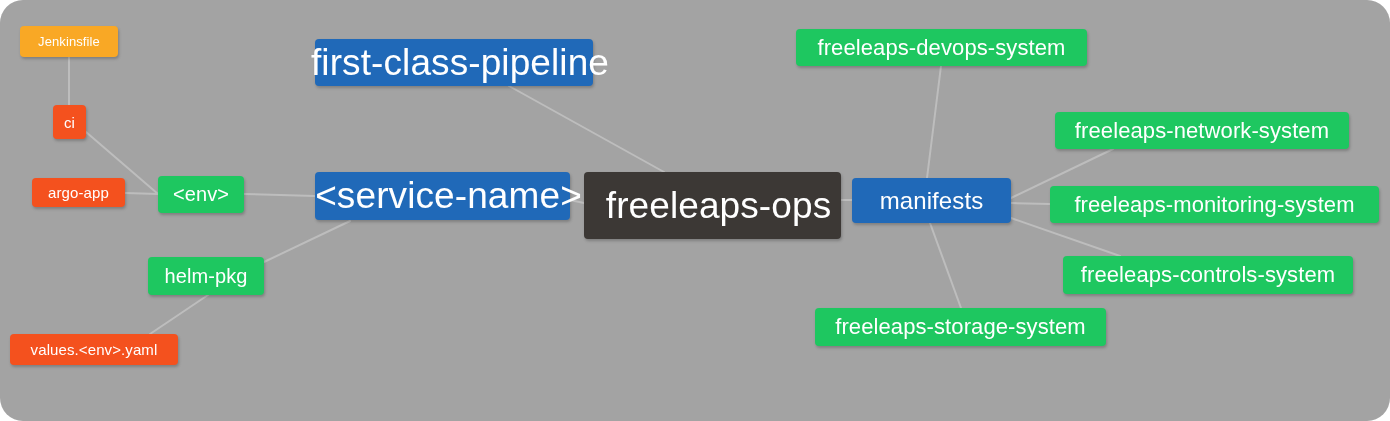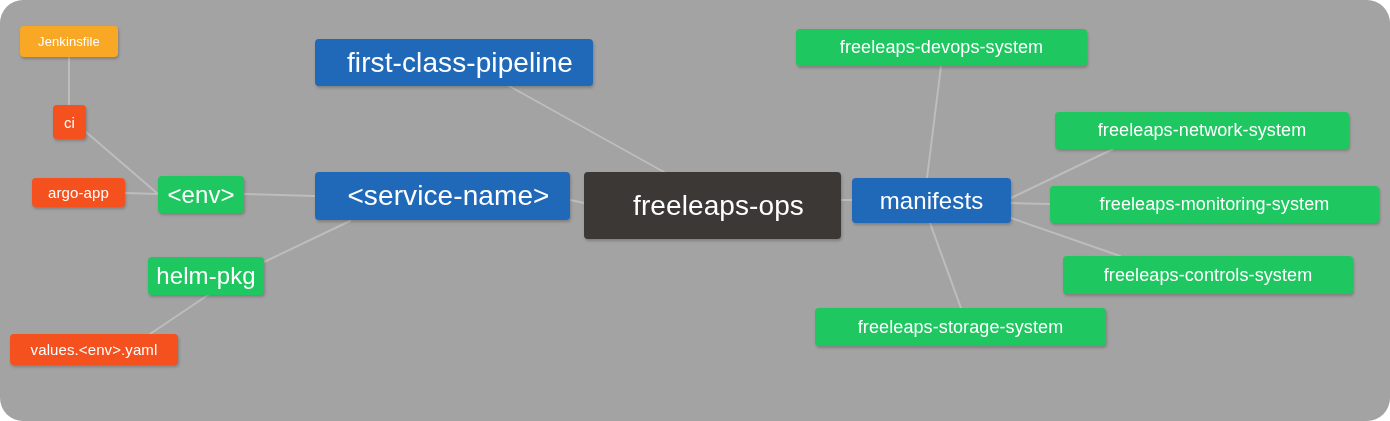--- a/index.html
+++ b/index.html
@@ -48,24 +48,24 @@
     letter-spacing: 0.1px;
   }
   .n-orange  { background: #f9a825; }
   .n-red     { background: #f4511e; }
   .n-green   { background: #1ec760; }
   .n-blue    { background: #2069b8; }
   .n-dark    { background: #3c3835; }
 
   .sz-xs  { font-size: 13px; }
   .sz-sm  { font-size: 15px; }
-  .sz-md  { font-size: 18px; }
-  .sz-lg  { font-size: 24px; }
+  .sz-md  { font-size: 22px; }
+  .sz-lg  { font-size: 20px; }
   .sz-xl  { font-size: 24px; }
-  .sz-xxl { font-size: 28px; padding-left: 12px; }
+  .sz-xxl { font-size: 37px; padding-left: 12px; }
 </style>
 </head>
 <body>
 
 <div id="mindmap">
 
   <svg id="edge-layer" viewBox="0 0 1390 421" preserveAspectRatio="none" aria-hidden="true">
       <line class="edge" x1="69" y1="57" x2="69" y2="105" stroke="#bdbdbd"></line>
       <line class="edge" x1="86" y1="132" x2="158" y2="194" stroke="#bdbdbd"></line>
       <line class="edge" x1="125" y1="193" x2="158" y2="194" stroke="#bdbdbd"></line>

